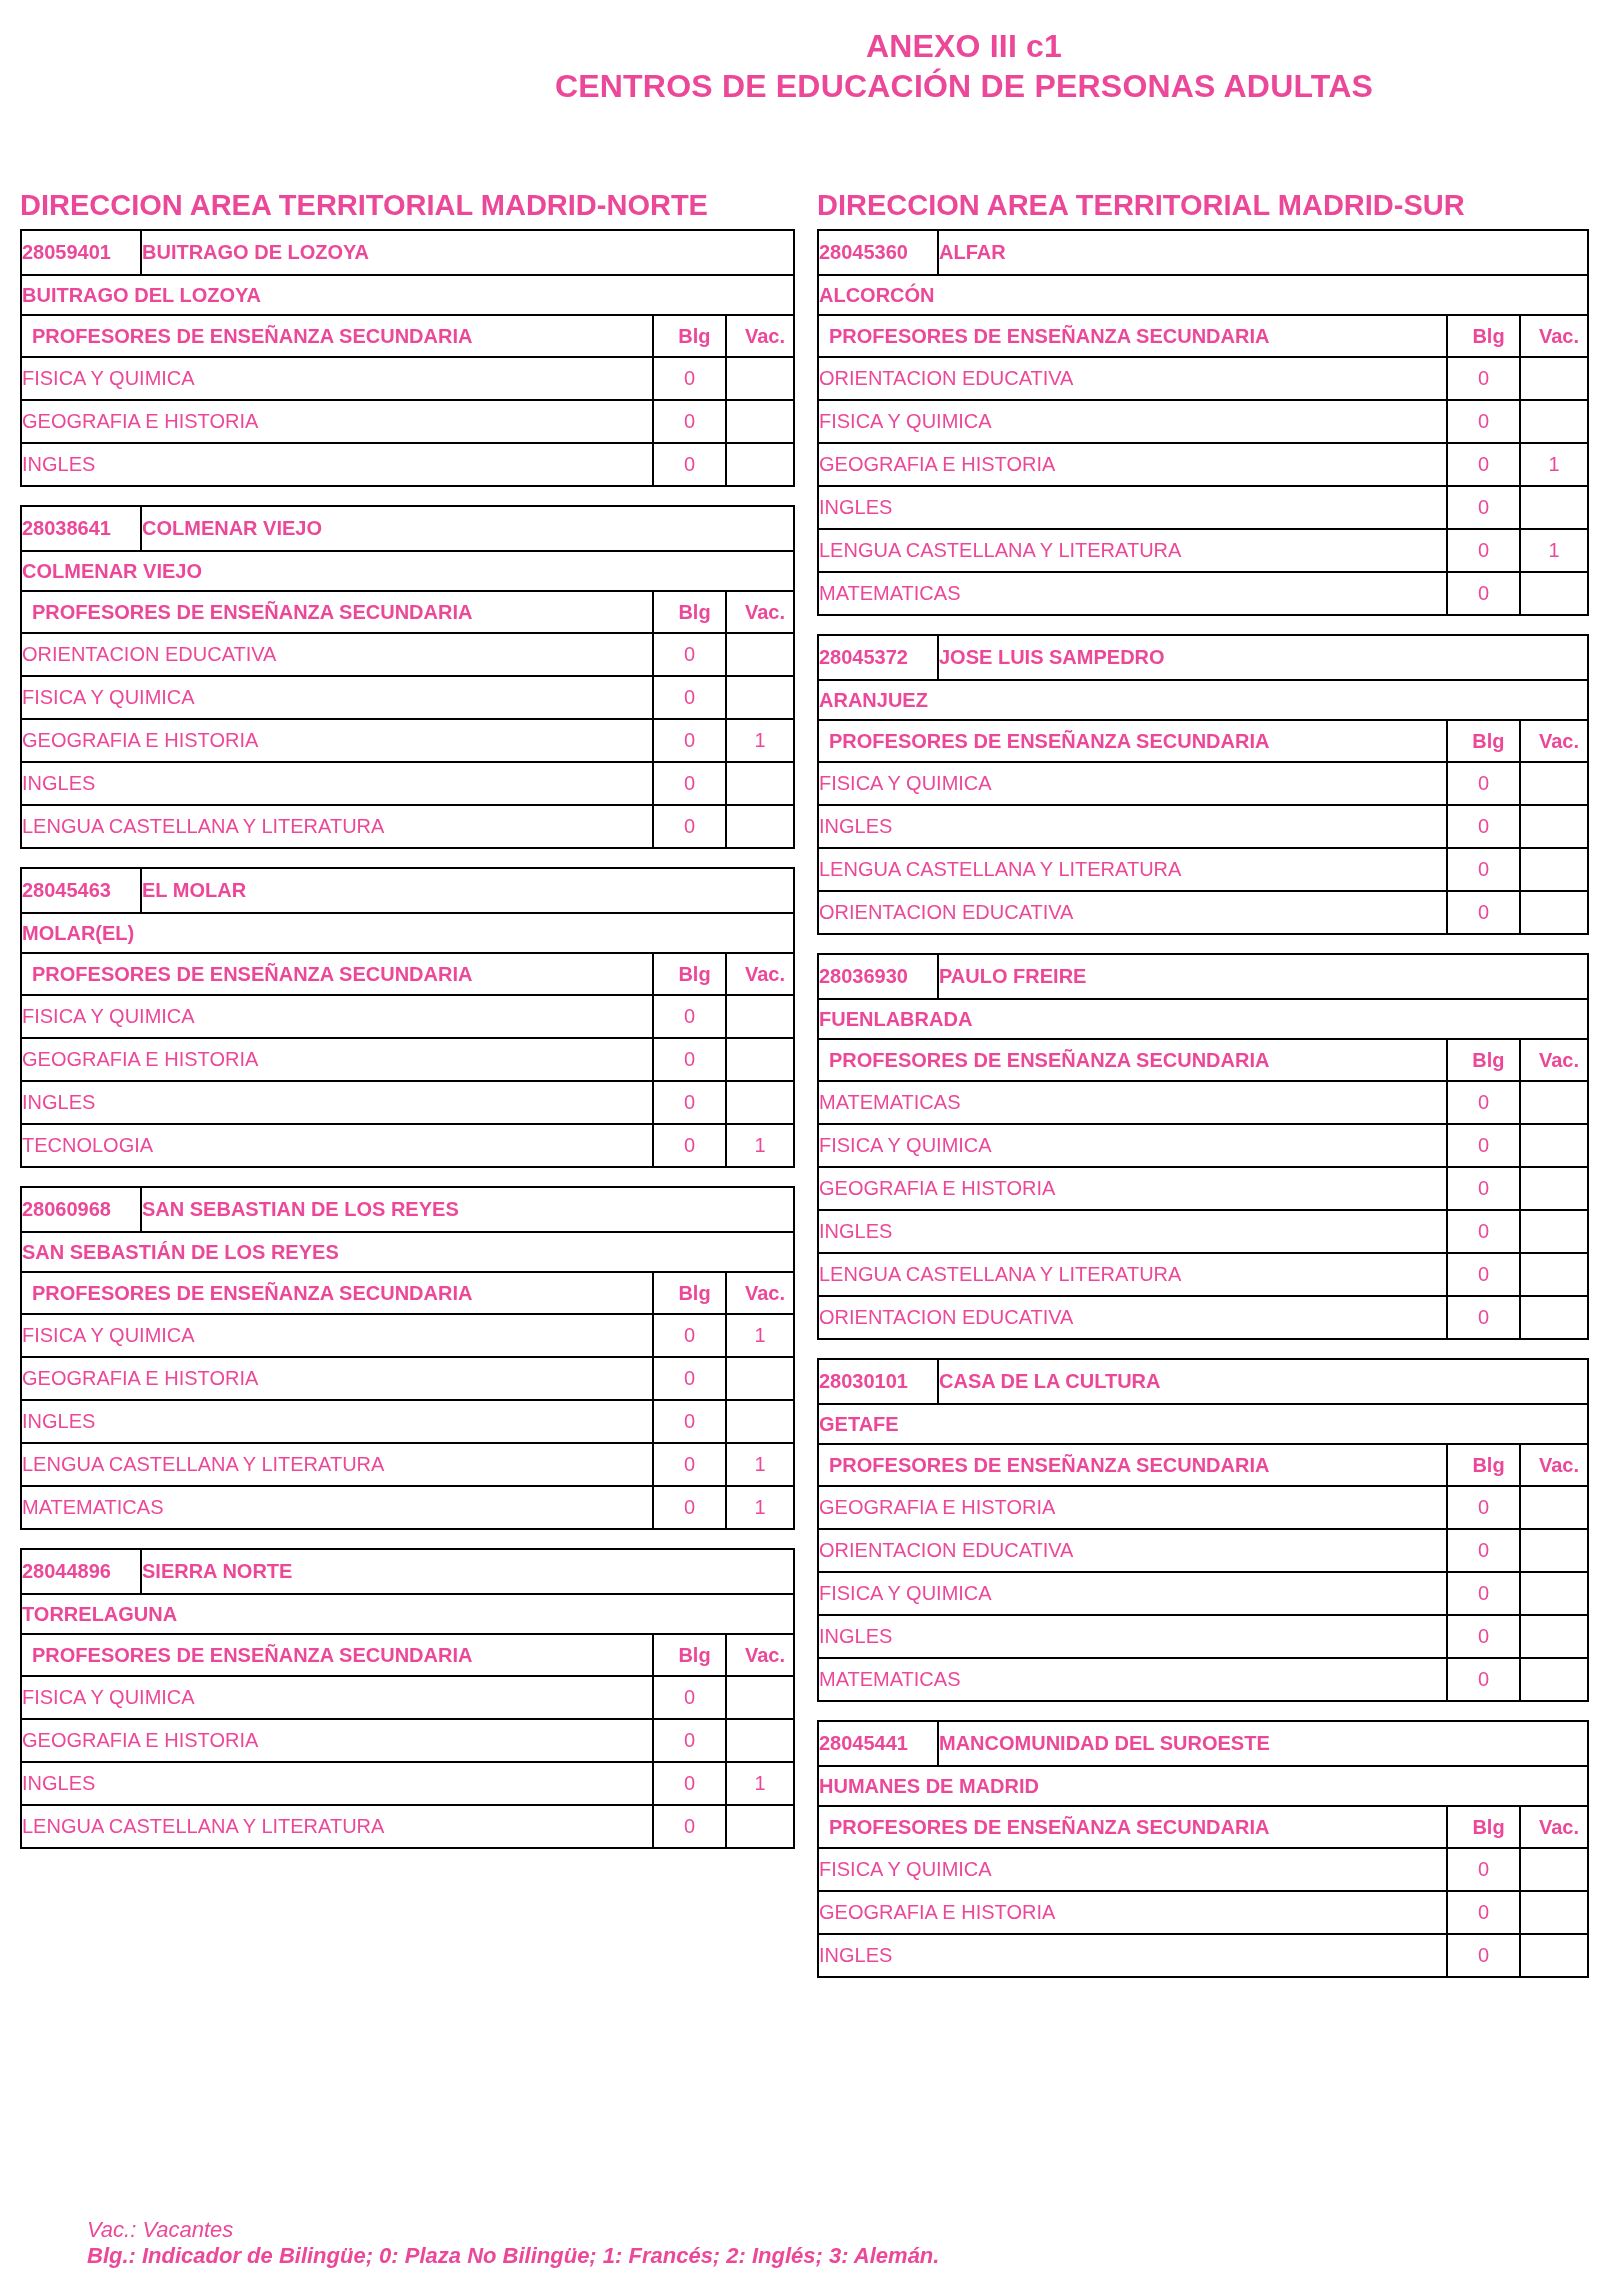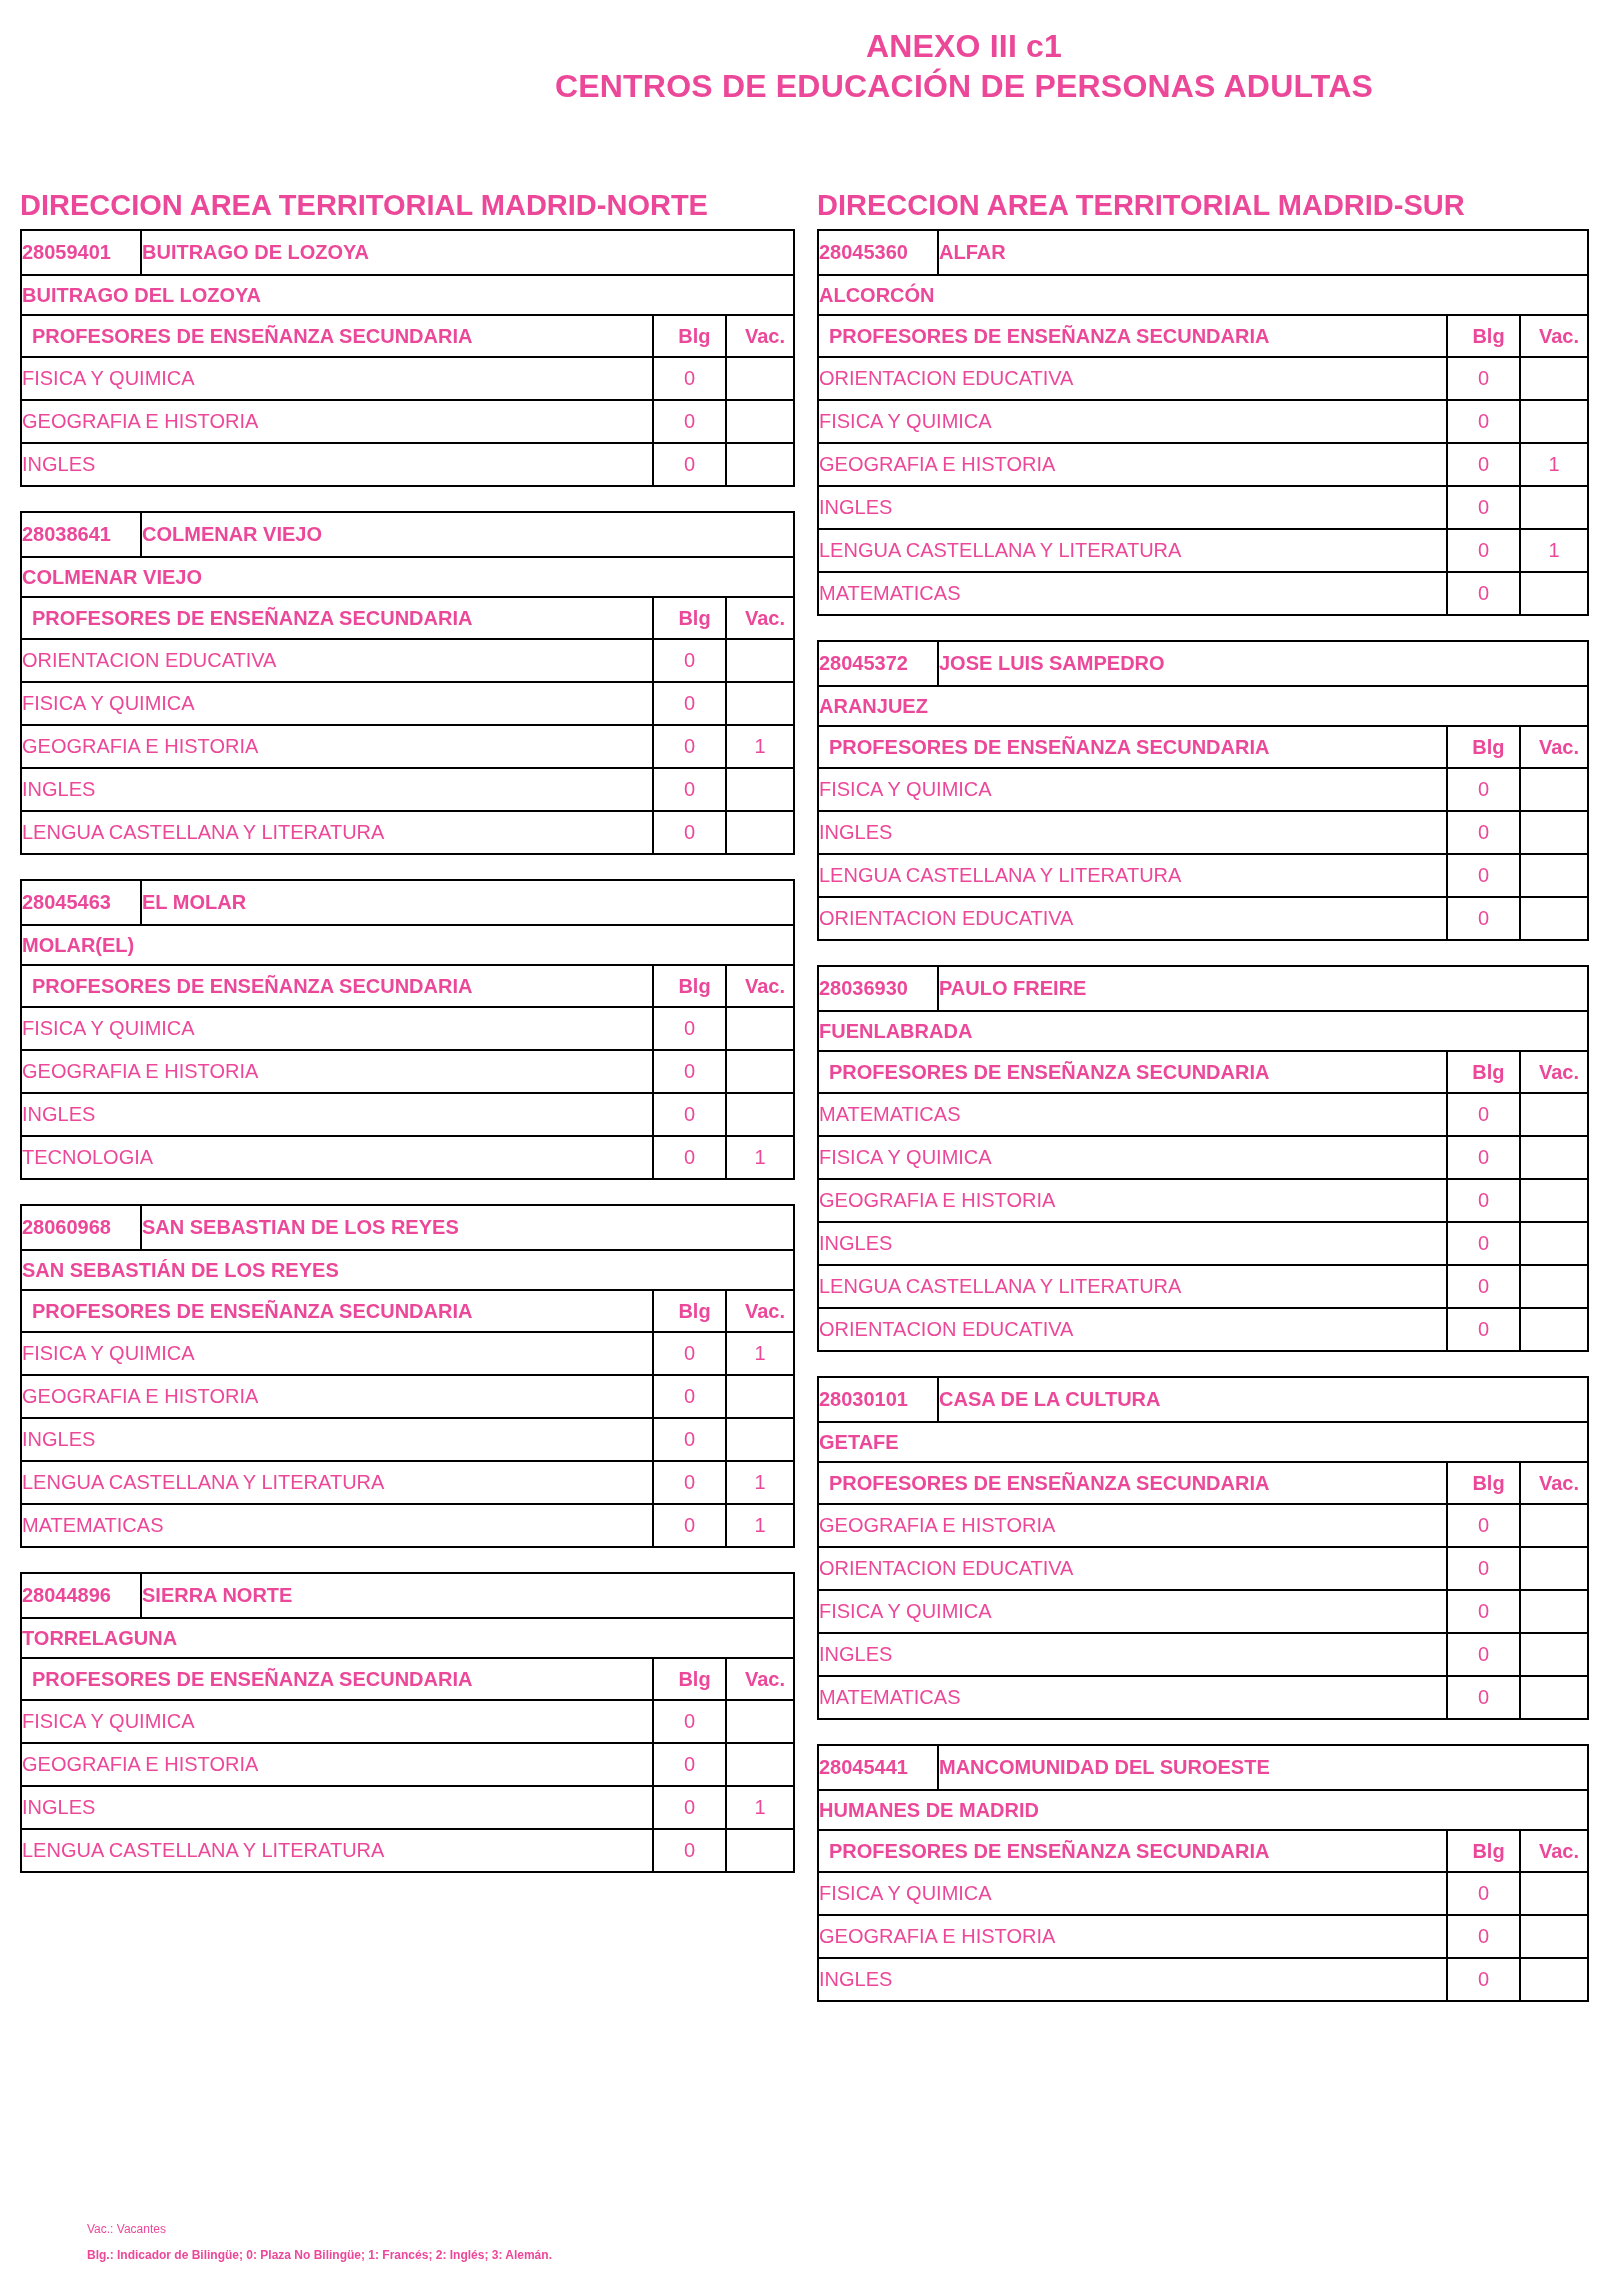--- a/index.html
+++ b/index.html
@@ -33,21 +33,21 @@
     font-size:29px;
     line-height:36px;
     margin:0 0 6px 0;
     white-space:nowrap;
   }
   
   table.center-table{
     width:100%;
     border-collapse:collapse;
     table-layout:fixed;
-    margin:0 0 24px 0;
+    margin:0 0 18px 0;
     border-radius:18px;
   }
   table.center-table td{
     border:2.3px solid #000000;
     vertical-align:middle;
     padding:0;
     font-size:20px;
     overflow:hidden;
     white-space:nowrap;
   }
@@ -60,22 +60,23 @@
   td.locality-cell{font-weight:bold;font-size:21.7px;padding-left:9.3px;}
   td.profession-cell{font-weight:bold;font-size:21.7px;padding-left:9.3px;}
   td.colhead-cell{font-weight:bold;font-size:21.7px;text-align:center;}
   td.subject-cell{padding-left:9.3px;}
   td.value-cell{text-align:center;}
   
   .footnotes{
     position:absolute;
     left:87px;
     top:2217px;
-    font-size:12px;
+    font-size:22px;
     line-height:25.5px;
+    font-style:italic;
   }
   .footnote-bold{font-weight:bold;}
 </style>
 </head>
 <body>
 
 <div class="page">
 
   <header class="title-block">
     <div>ANEXO III c1</div>

